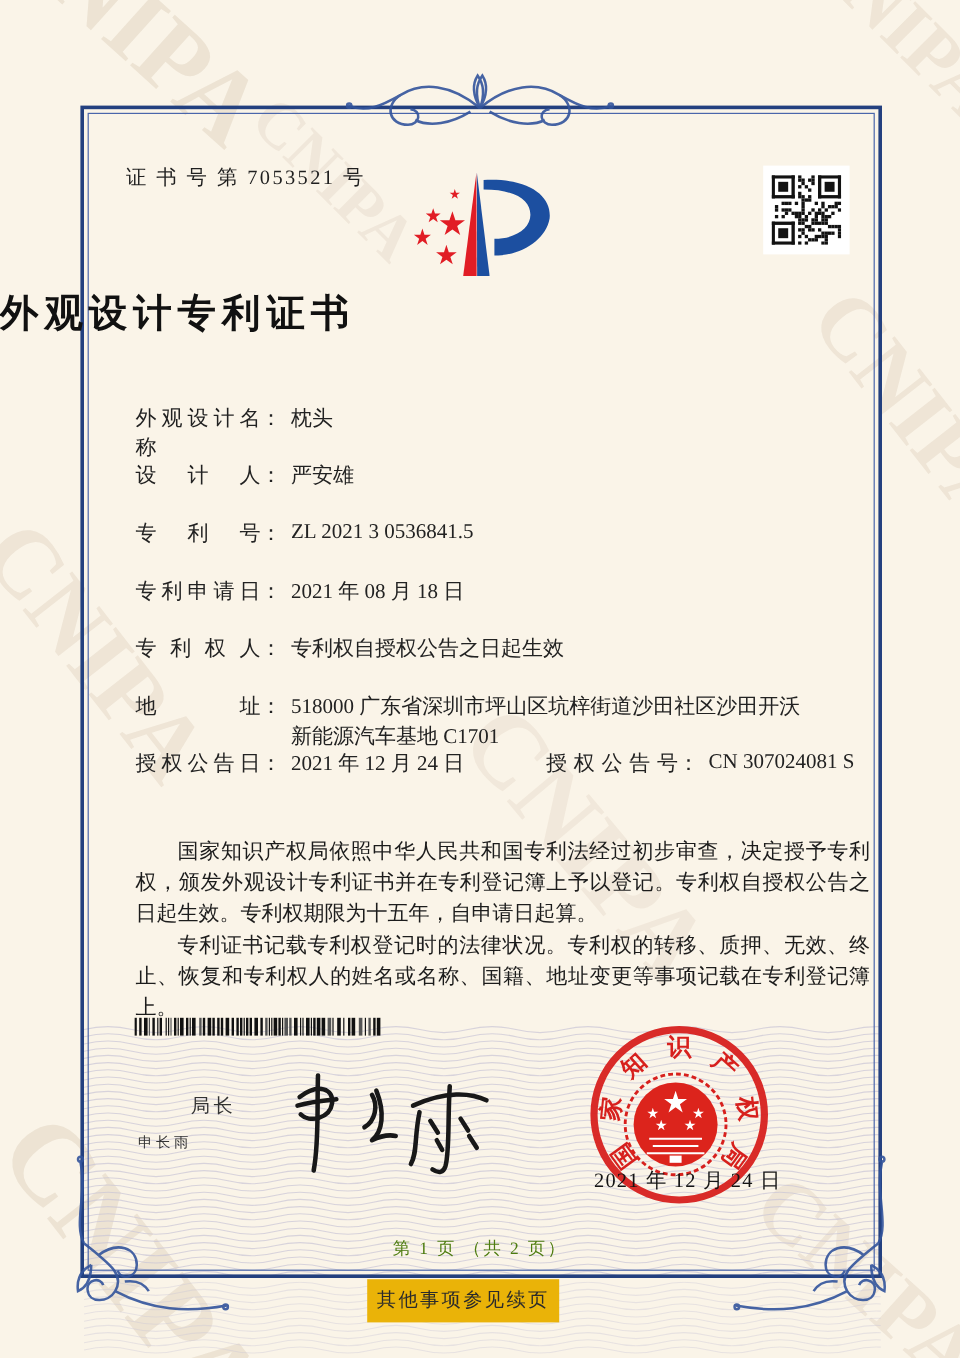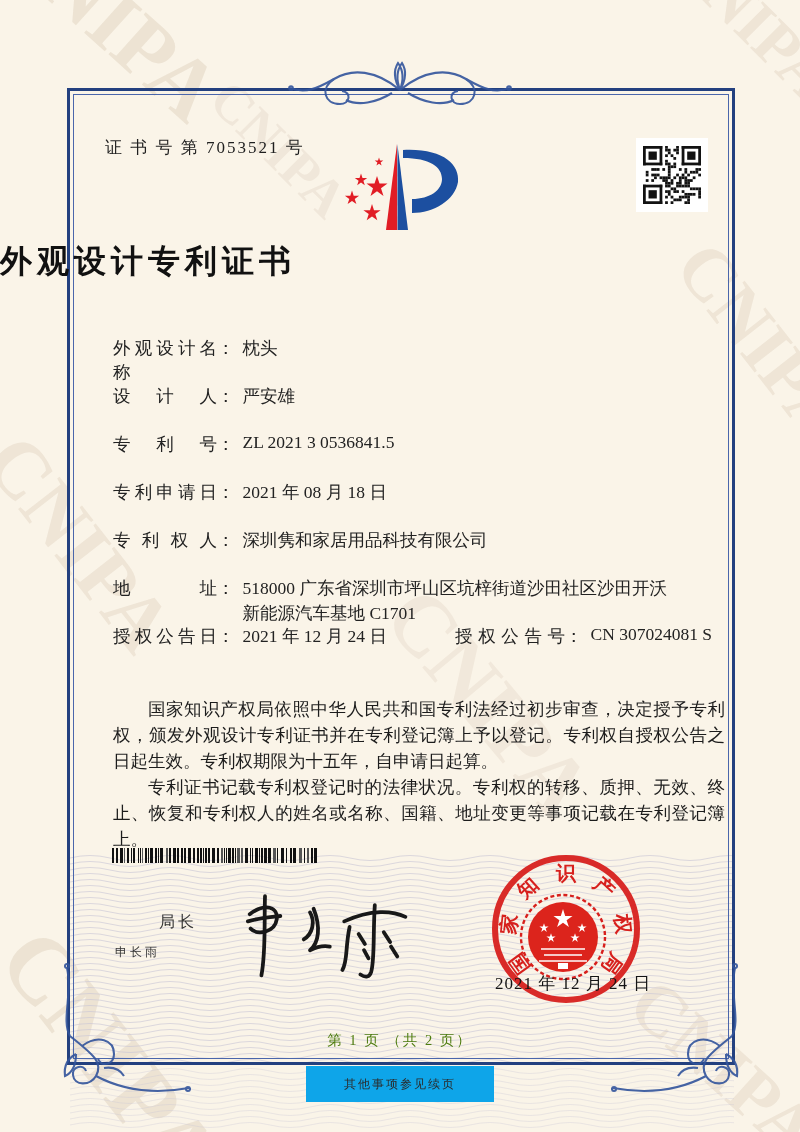--- a/index.html
+++ b/index.html
@@ -75,22 +75,22 @@
   .seal-date{
     position:absolute;left:8px;top:121px;width:150px;font-size:17px;color:#141414;
     letter-spacing:1px;z-index:3;white-space:nowrap;
   }
   
   .page-no{
     position:absolute;left:0;top:1031px;width:800px;text-align:center;
     font-size:14.5px;letter-spacing:2px;color:#4d7c0f;z-index:4;
   }
   .cont-note{
-    position:absolute;left:306px;top:1066px;width:188px;height:36px;background:#0ea5e9;
-    text-align:center;line-height:36px;font-size:12px;letter-spacing:2px;color:#2b2b2b;z-index:4;
+    position:absolute;left:306px;top:1066px;width:160px;height:36px;background:#eab308;
+    text-align:center;line-height:36px;font-size:16px;letter-spacing:2px;color:#2b2b2b;z-index:4;
   }
 </style>
 </head>
 <body>
 
 <div id="wm-layer">
     <div class="wm" style="left: -25px; top: -35px; font-size: 86px; transform: rotate(42deg); color: rgba(186, 158, 132, 0.2);">CNIPA</div>
     <div class="wm" style="left: 195px; top: 118px; font-size: 54px; transform: rotate(45deg); color: rgba(186, 158, 132, 0.14);">CNIPA</div>
     <div class="wm" style="left: 652px; top: -18px; font-size: 64px; transform: rotate(45deg); color: rgba(186, 158, 132, 0.18);">CNIPA</div>
     <div class="wm" style="left: 648px; top: 300px; font-size: 74px; transform: rotate(52deg); color: rgba(186, 158, 132, 0.18);">CNIPA</div>
@@ -350,21 +350,21 @@
 <div class="field-row" style="top:384px;">
   <span class="lbl">设计人</span><span class="sep">：</span><span class="val">严安雄</span>
 </div>
 <div class="field-row" style="top:432px;">
   <span class="lbl">专利号</span><span class="sep">：</span><span class="val">ZL 2021 3 0536841.5</span>
 </div>
 <div class="field-row" style="top:480px;">
   <span class="lbl">专利申请日</span><span class="sep">：</span><span class="val">2021 年 08 月 18 日</span>
 </div>
 <div class="field-row" style="top:528px;">
-  <span class="lbl">专利权人</span><span class="sep">：</span><span class="val">深圳隽和家居用品科技有限公司</span>
+  <span class="lbl">专利权人</span><span class="sep">：</span><span class="val">专利权自授权公告之日起生效</span>
 </div>
 <div class="field-row" style="top:576px;">
   <span class="lbl">地址</span><span class="sep">：</span><span class="val-lines"><span>518000 广东省深圳市坪山区坑梓街道沙田社区沙田开沃</span><br><span>新能源汽车基地 C1701</span></span>
 </div>
 <div class="field-row" style="top:624px;">
   <span class="lbl">授权公告日</span><span class="sep">：</span><span class="val">2021 年 12 月 24 日</span>
   <span class="grant-no-group">
     <span class="lbl-wide">授权公告号</span><span class="sep">：</span><span class="val">CN 307024081 S</span>
   </span>
 </div>

